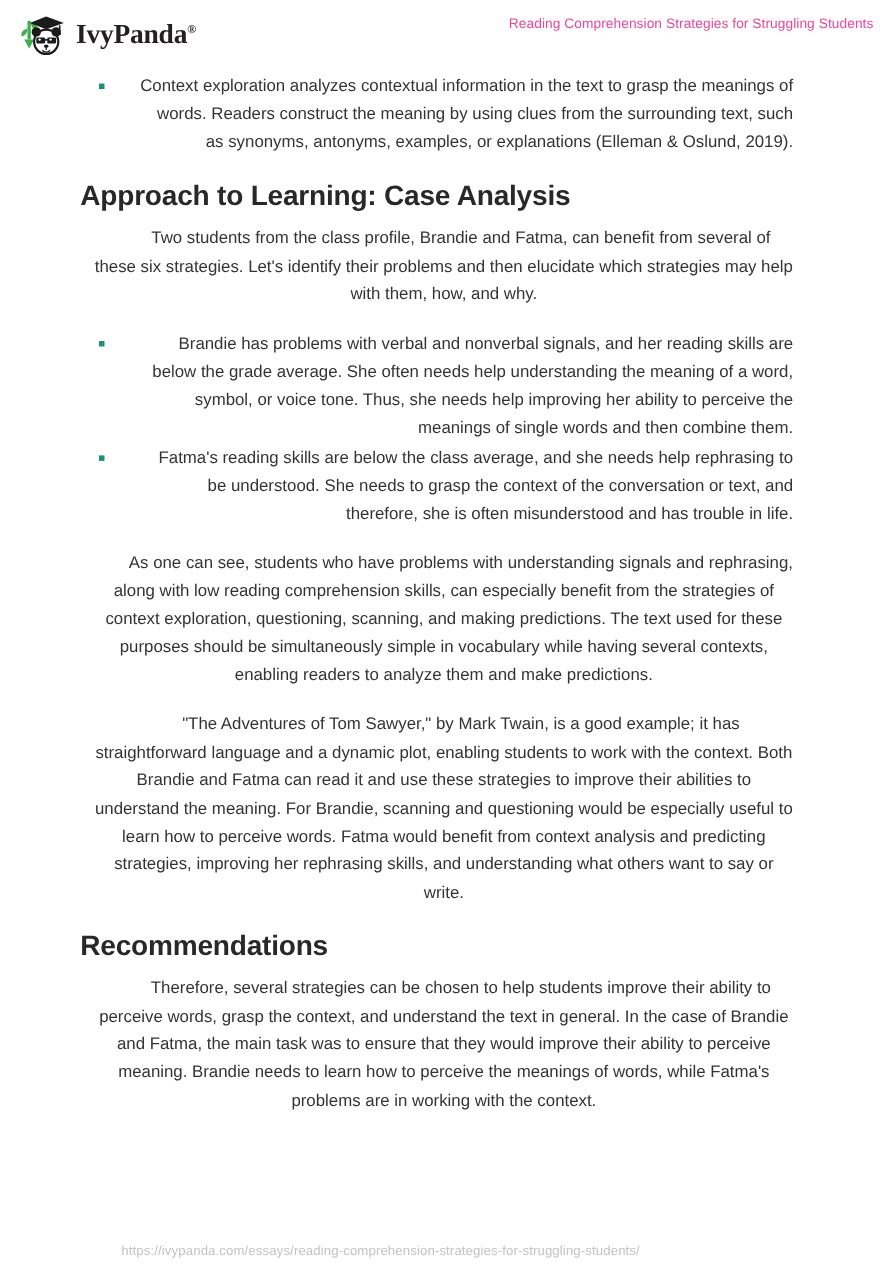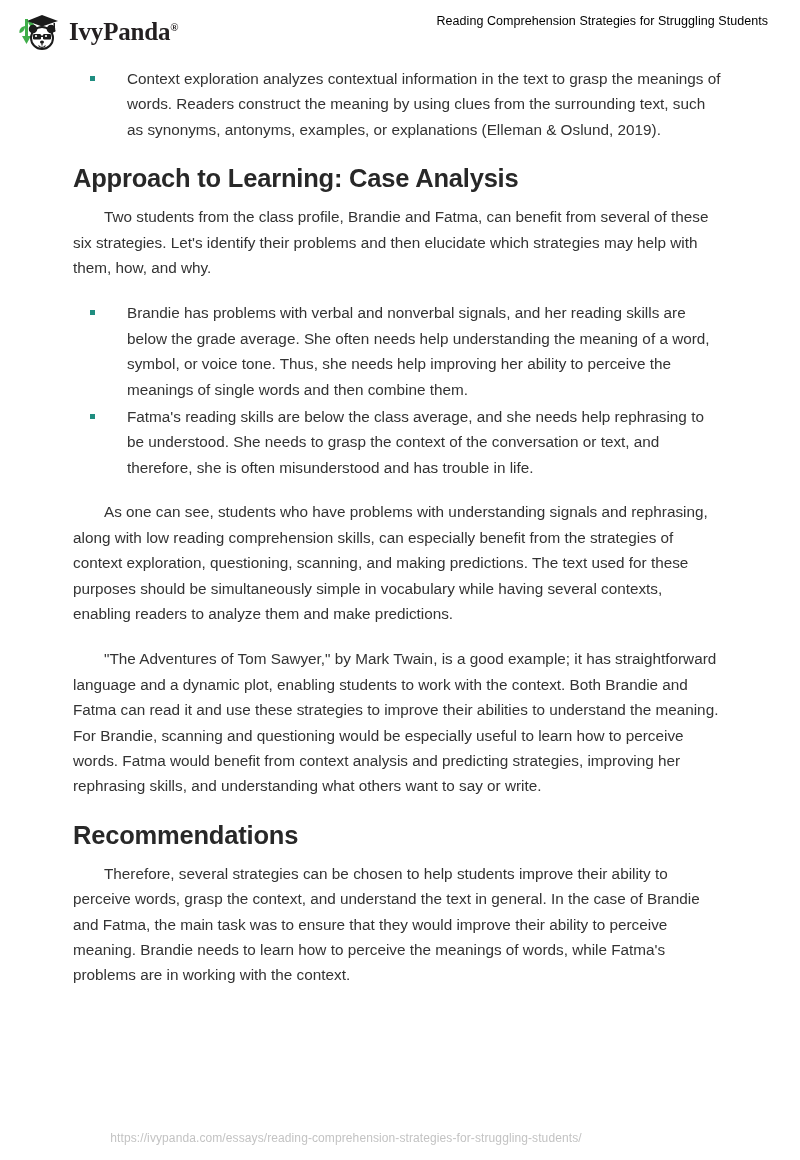--- a/index.html
+++ b/index.html
@@ -48,58 +48,59 @@
     position: relative;
     white-space: nowrap;
   }
   .brand-reg {
     font-size: 11px;
     vertical-align: super;
     font-weight: bold;
   }
   .header-title {
     position: absolute;
-    right: 32px;
+    right: 6px;
     top: 14px;
     font-size: 12.5px;
-    color: #000000;
+    color: #ec4899;
     white-space: nowrap;
     letter-spacing: 0.05px;
   }
 
   
   .content {
     position: absolute;
     left: 73px;
     top: 66px;
     width: 648px;
   }
 
   p.body-text {
-    margin: 0 0 8px 0;
+    margin: 0 0 8px 13px;
     font-size: 15.3px;
     line-height: 25.4px;
     color: #333333;
     text-indent: 31px;
-    text-align: left;
+    text-align: center;
   }
 
   h2.section-heading {
     margin: 21px 0 10px 0;
     font-size: 25.5px;
     line-height: 31px;
     font-weight: bold;
     color: #282828;
     letter-spacing: -0.2px;
   }
 
   ul.bullet-list {
     margin: 0 0 7px 0;
     padding: 0;
     list-style: none;
+    text-align: right;
   }
   ul.bullet-list li {
     position: relative;
     margin: 0 0 2px 0;
     padding-left: 54px;
     font-size: 15.3px;
     line-height: 25.4px;
     color: #333333;
   }
   ul.bullet-list li .bullet-marker {

